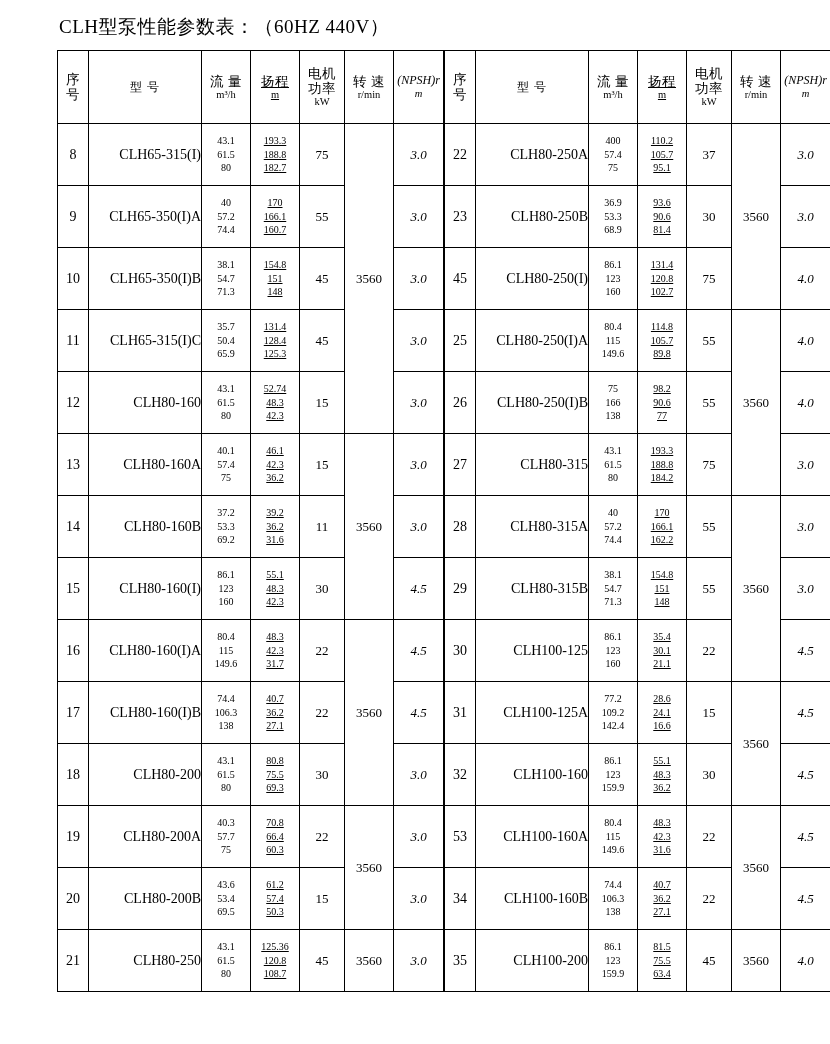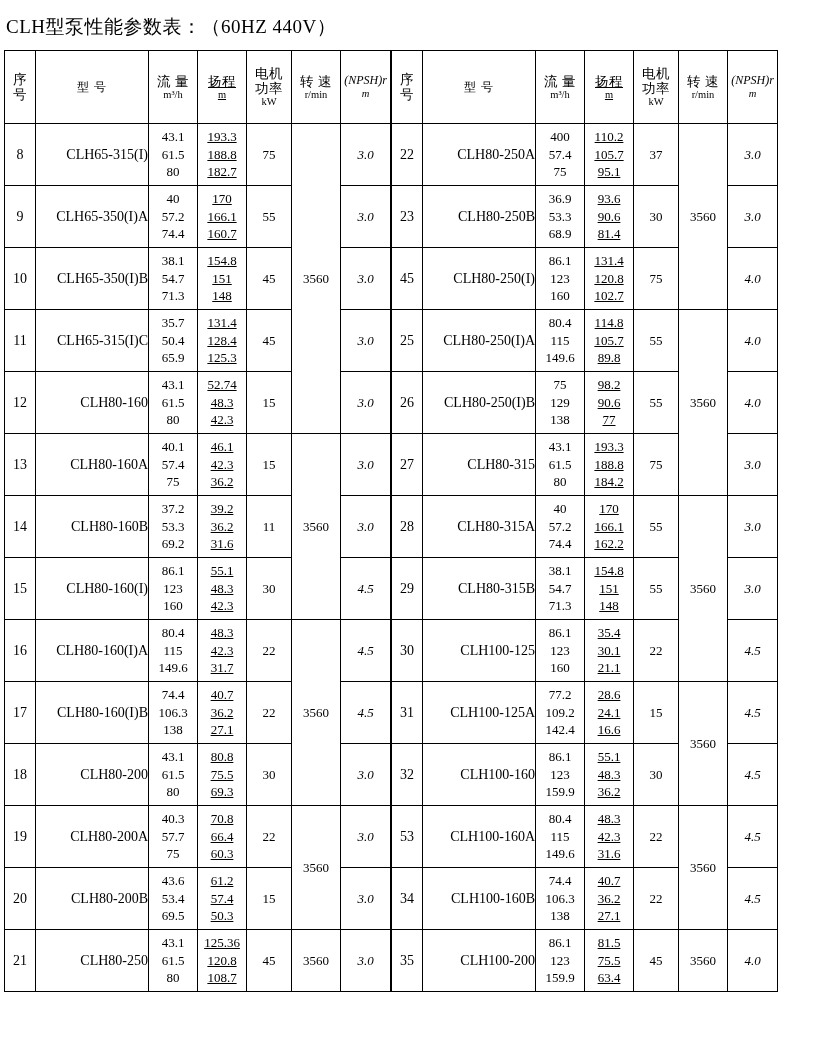--- a/index.html
+++ b/index.html
@@ -6,21 +6,22 @@
   body{
     width:830px;
     background:#ffffff;
     font-family:"Liberation Serif", serif;
     color:#000;
     -webkit-font-smoothing:antialiased;
   }
   .page{
     width:740px;
     box-sizing:border-box;
-    padding:10px 12px 4px 4px;
+    padding:10px 12px 4px 22px;
+    margin-left:35px;
   }
   .doc-title{
     font-size:19px;
     letter-spacing:0.5px;
     margin:4px 0 10px 2px;
     font-family:"Liberation Serif", serif;
     white-space:nowrap;
   }
   .tables{
     display:flex;
@@ -61,21 +62,21 @@
   td.no{font-size:14px;}
   td.model{
     text-align:right;
     padding-left:5px;
     font-size:14px;
     white-space:nowrap;
     letter-spacing:0px;
   }
   td.num3{
     line-height:1.35;
-    font-size:13px;
+    font-size:10px;
     padding:3px 0;
   }
   td.num3 span{display:block;}
   tbody tr{height:62px;}
   .gap{width:14px;}
 </style>
 </head>
 <body>
 
 <div class="page">
@@ -450,21 +451,21 @@
             </td>
             <td class="col-power">55</td>
             <td class="col-speed" rowspan="3">3560</td>
             <td class="col-npsh">4.0</td>
           </tr>
           <tr>
             <td class="no col-no">26</td>
             <td class="model col-model">CLH80-250(I)B</td>
             <td class="num3 col-flow">
               <span>75</span>
-              <span>129</span>
+              <span>166</span>
               <span>138</span>
             </td>
             <td class="num3 col-head">
               <span>98.2</span>
               <span>90.6</span>
               <span>77</span>
             </td>
             <td class="col-power">55</td>
             <td class="col-npsh">4.0</td>
           </tr>

